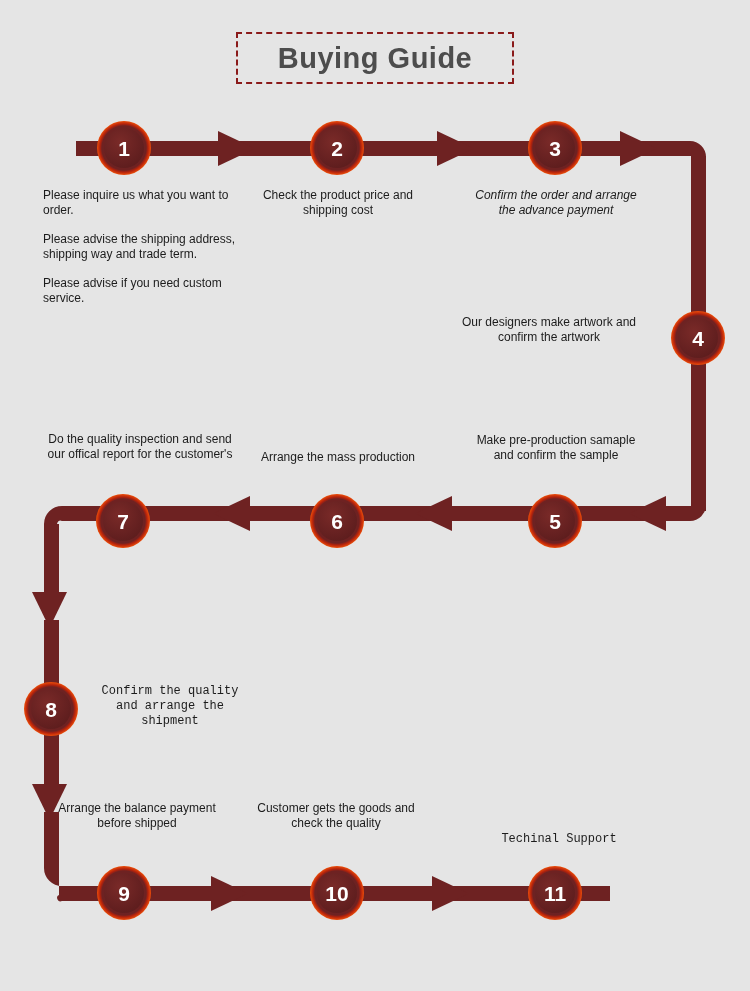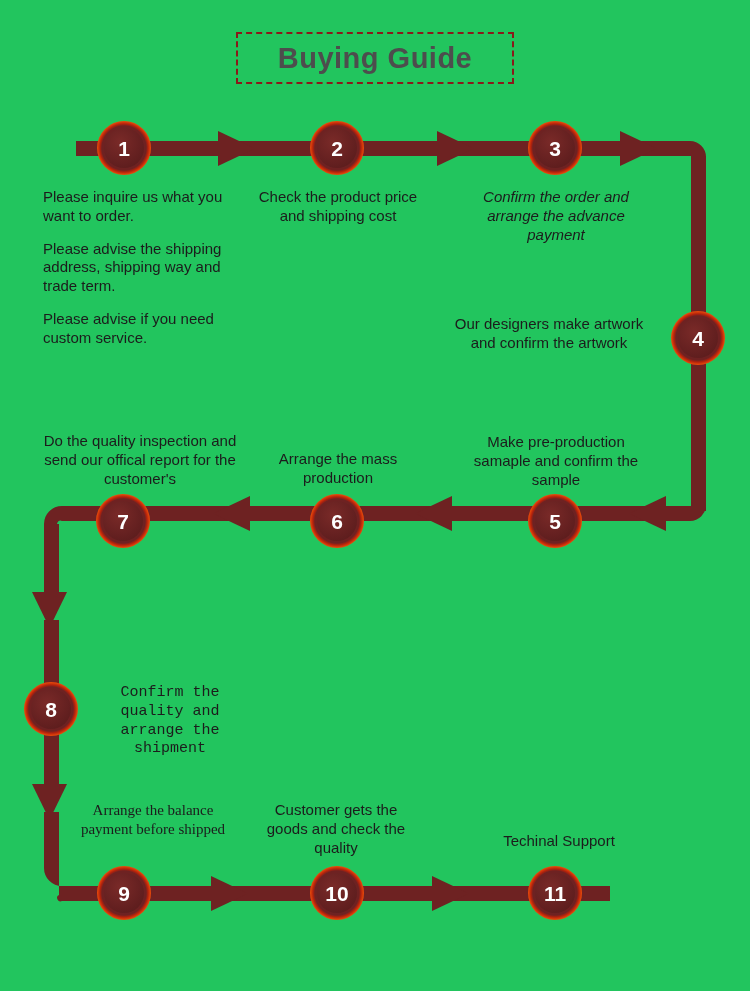--- a/index.html
+++ b/index.html
@@ -7,21 +7,21 @@
     padding: 0;
     background: #ffffff;
   }
   body {
     font-family: "Liberation Sans", sans-serif;
   }
   #canvas {
     position: relative;
     width: 750px;
     height: 991px;
-    background: #22c55e;
+    background: #e5e5e5;
     overflow: hidden;
   }
   
   .title-box {
     position: absolute;
     left: 236px;
     top: 32px;
     width: 278px;
     height: 52px;
     border: 2px dashed #8a1a1a;
@@ -83,21 +83,21 @@
     color: #ffffff;
     font-size: 21px;
     font-weight: bold;
     line-height: 1;
     font-family: "Liberation Sans", sans-serif;
   }
   
   .caption {
     position: absolute;
     color: #1c1c1c;
-    font-size: 15px;
+    font-size: 12px;
     line-height: 1.25;
     font-family: "Liberation Sans", sans-serif;
   }
   .caption.center { text-align: center; }
   .caption.left   { text-align: left; }
   .caption p { margin: 0 0 14px 0; }
   .caption p:last-child { margin-bottom: 0; }
 </style>
 </head>
 <body>
@@ -244,25 +244,25 @@
   </div>
 
   <div class="caption center" style="left:40px; top:432px; width:200px;">
     <p>Do the quality inspection and send our offical report for the customer's</p>
   </div>
 
   <div class="caption center" style="left:88px; top:684px; width:164px;font-family:Liberation Mono, monospace;">
     <p>Confirm the quality and arrange the shipment</p>
   </div>
 
-  <div class="caption center" style="left:74px; top:801px; width:158px;font-family:Liberation Serif, serif;">
+  <div class="caption center" style="left:58px; top:801px; width:158px;">
     <p>Arrange the balance payment before shipped</p>
   </div>
 
   <div class="caption center" style="left:256px; top:801px; width:160px;">
     <p>Customer gets the goods and check the quality</p>
   </div>
 
-  <div class="caption center" style="left:478px; top:832px; width:162px;">
+  <div class="caption center" style="left:478px; top:832px; width:162px;font-family:Liberation Mono, monospace;">
     <p>Techinal Support</p>
   </div>
 
 </div>
 
 </body></html>

